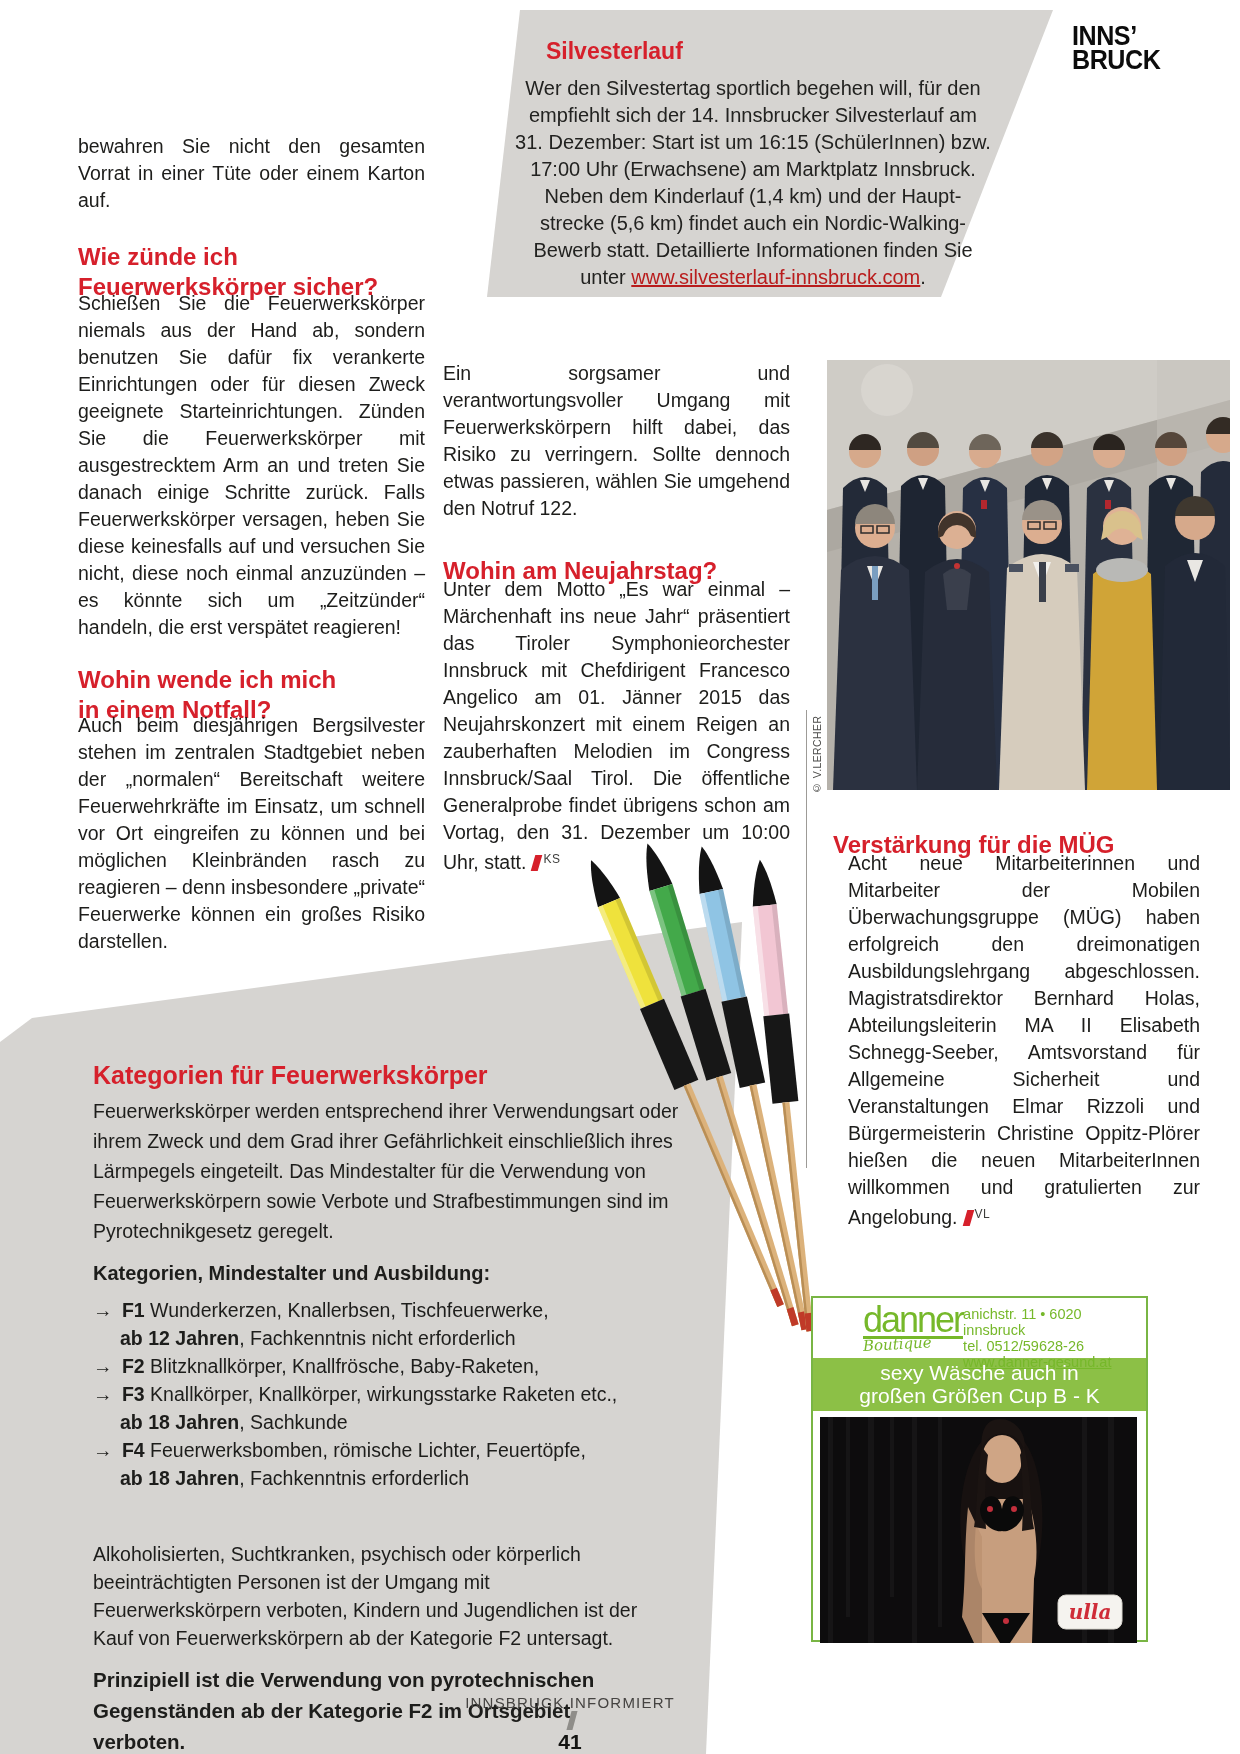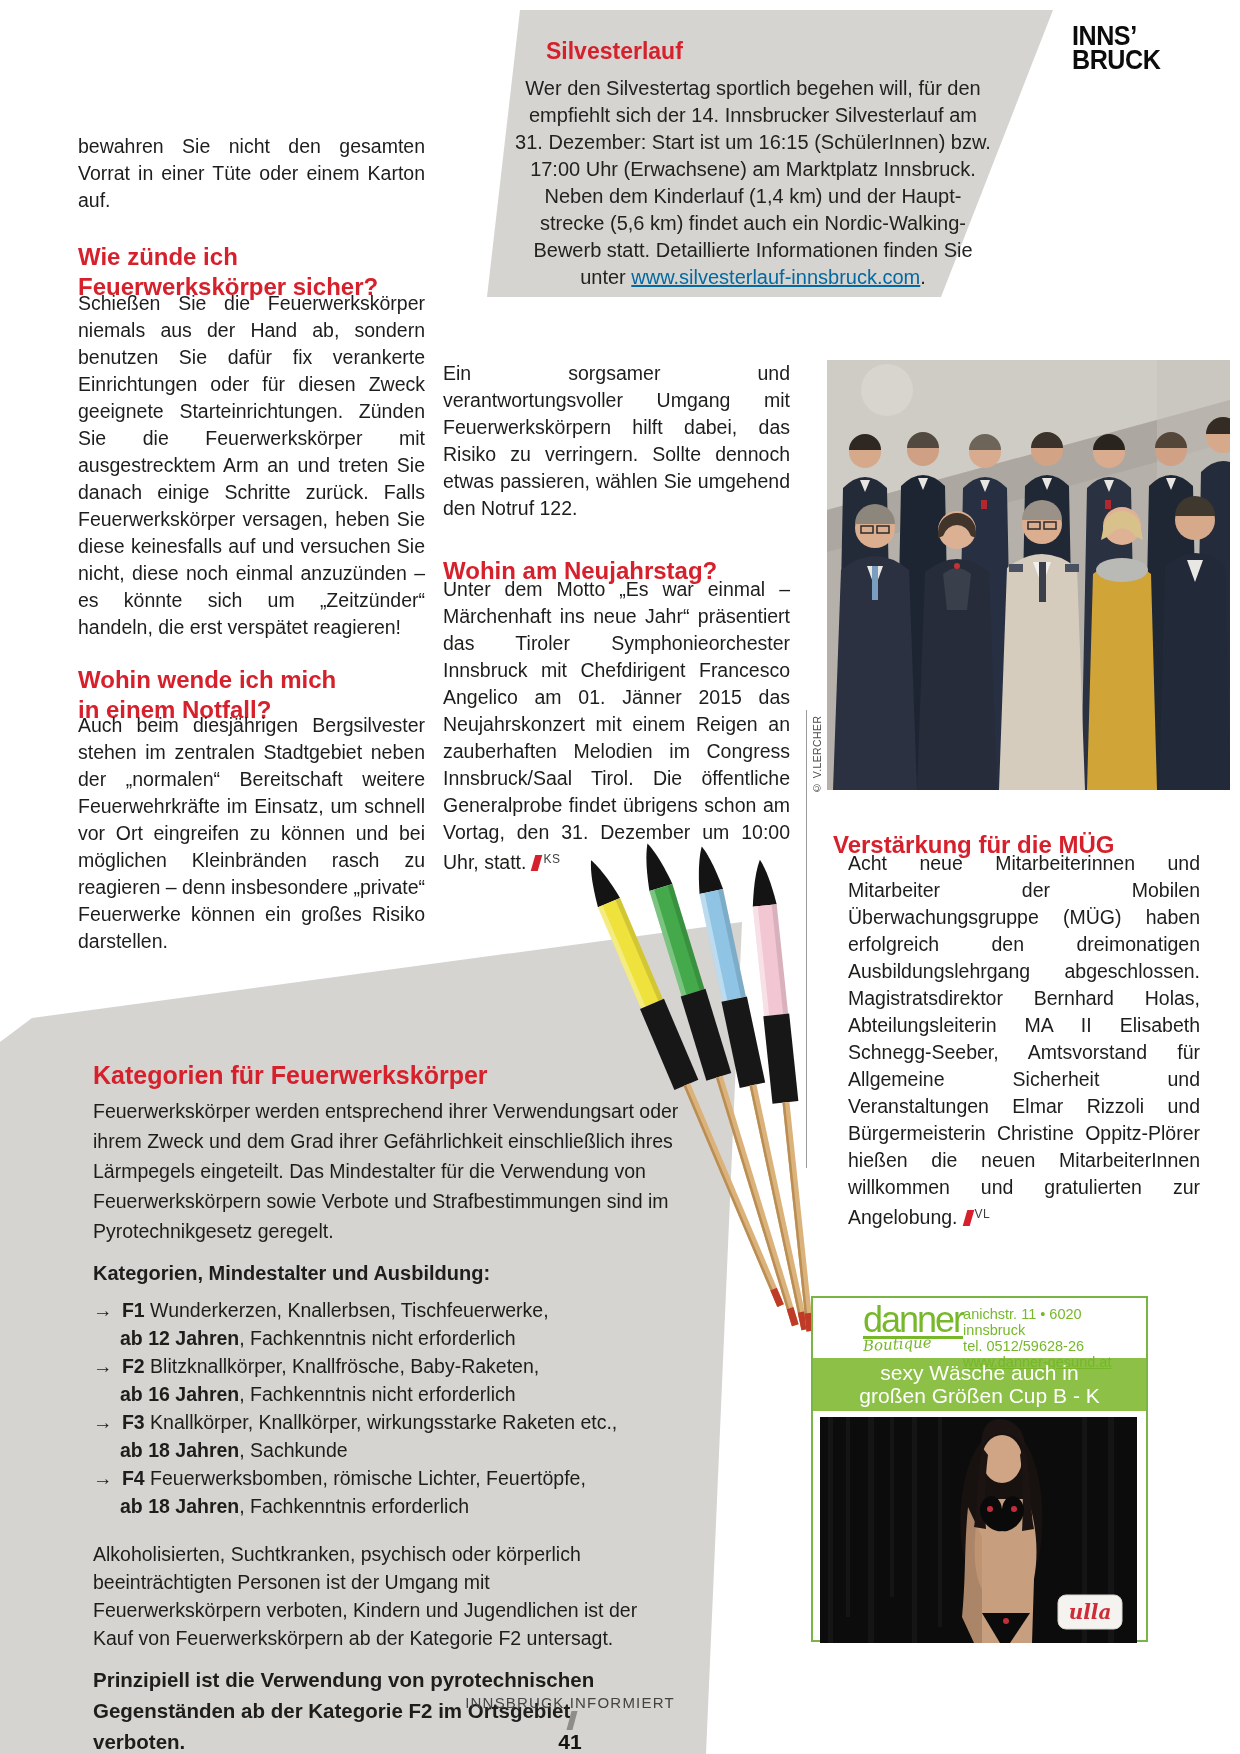--- a/index.html
+++ b/index.html
@@ -26,21 +26,21 @@
   .box-kategorien{
     left:0;top:0;width:1240px;height:1754px;background:var(--box-gray);
     clip-path:polygon(32px 1018px,742px 922px,706px 1754px,0px 1754px,0px 1042px);
   }
 
   
   .sl-content{left:498px;top:38px;width:510px;}
   .sl-title{font-size:23px;font-weight:bold;color:var(--red);margin:0 0 10px 48px;}
   .sl-body{font-size:20px;line-height:27px;text-align:center;color:#222220;}
   .sl-last{font-size:20px;line-height:27px;text-align:center;color:#222220;}
-  .sl-url{text-decoration:underline;color:#0369a1;cursor:pointer;}
+  .sl-url{text-decoration:underline;color:#b91c1c;cursor:pointer;}
 
   
   .brand{left:1072px;top:24px;font-weight:800;font-size:27px;line-height:24px;
     letter-spacing:-0.5px;color:#0c0c0c;transform:scaleX(0.93);transform-origin:left top;}
 
   
   .body-txt{font-size:19.5px;line-height:27px;text-align:justify;color:var(--ink);}
   .red-head{font-size:24px;line-height:30px;font-weight:bold;color:var(--red);}
 
   .p-intro{left:78px;top:133px;width:347px;}
@@ -264,21 +264,20 @@
 <div class="abs kat-list-title">Kategorien, Mindestalter und Ausbildung:</div>
 <div class="abs kat-list">
 
     <div class="kat-item">
       <span class="line1"><span class="kat-arrow">→ </span><b>F1</b><span> Wunderkerzen, Knallerbsen, Tischfeuerwerke,</span></span>
       <span class="line2"><b>ab 12 Jahren</b><span>, Fachkenntnis nicht erforderlich</span></span>
     </div>
 
     <div class="kat-item">
       <span class="line1"><span class="kat-arrow">→ </span><b>F2</b><span> Blitzknallkörper, Knallfrösche, Baby-Raketen,</span></span>
-      <span class="line2"><b>ab 16 Jahren</b><span>, Fachkenntnis nicht erforderlich</span></span>
     </div>
 
     <div class="kat-item">
       <span class="line1"><span class="kat-arrow">→ </span><b>F3</b><span> Knallkörper, Knallkörper, wirkungsstarke Raketen etc.,</span></span>
       <span class="line2"><b>ab 18 Jahren</b><span>, Sachkunde</span></span>
     </div>
 
     <div class="kat-item">
       <span class="line1"><span class="kat-arrow">→ </span><b>F4</b><span> Feuerwerksbomben, römische Lichter, Feuertöpfe,</span></span>
       <span class="line2"><b>ab 18 Jahren</b><span>, Fachkenntnis erforderlich</span></span>

